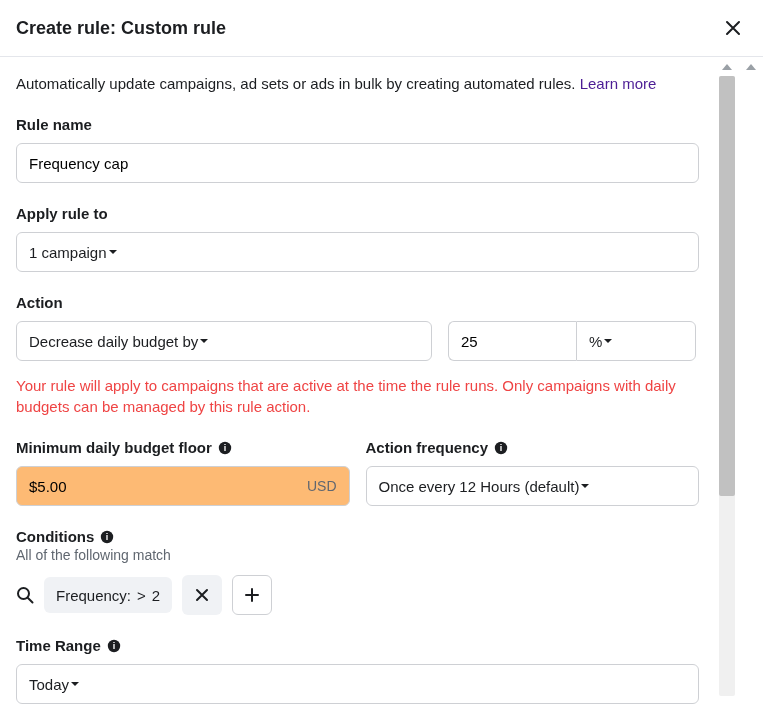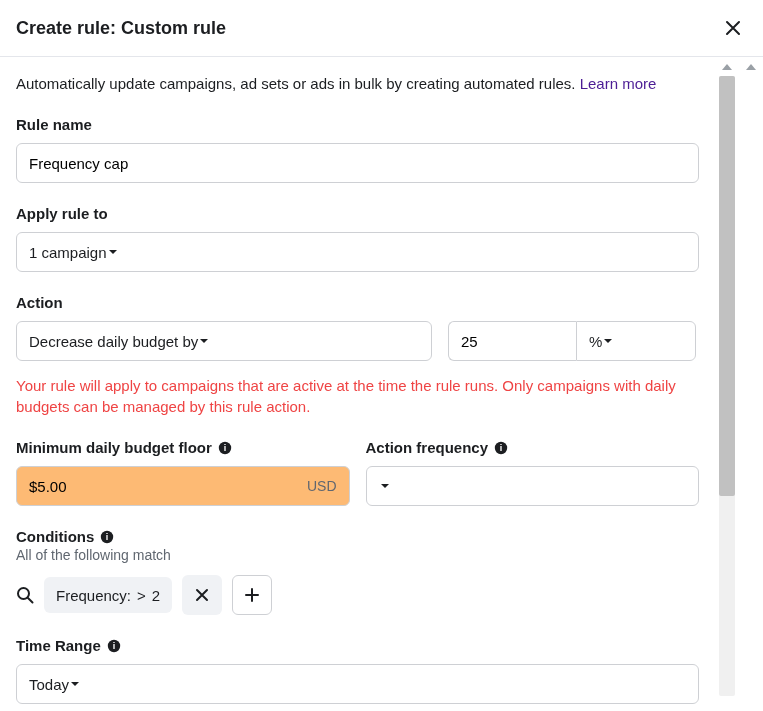--- a/index.html
+++ b/index.html
@@ -308,20 +308,21 @@
         <div class="field-label">
           <span>Action frequency</span>
           <span class="info-ico">
             <svg width="14" height="14" viewBox="0 0 14 14">
                 <circle cx="7" cy="7" r="6.2" fill="#1c1e21"></circle>
                 <text x="7" y="10" text-anchor="middle" font-size="9" fill="#fff" font-family="Arial" font-weight="bold">i</text>
               </svg>
           </span>
         </div>
         <div class="select">
+          <span>Once every 12 Hours (default)</span>
           <span>
             <svg width="12" height="12" viewBox="0 0 12 12">
                 <path d="M2 4 L6 8 L10 4 Z" fill="#1c1e21"></path>
               </svg>
           </span>
         </div>
       </div>
     </div>
 
     <div class="field-group">

